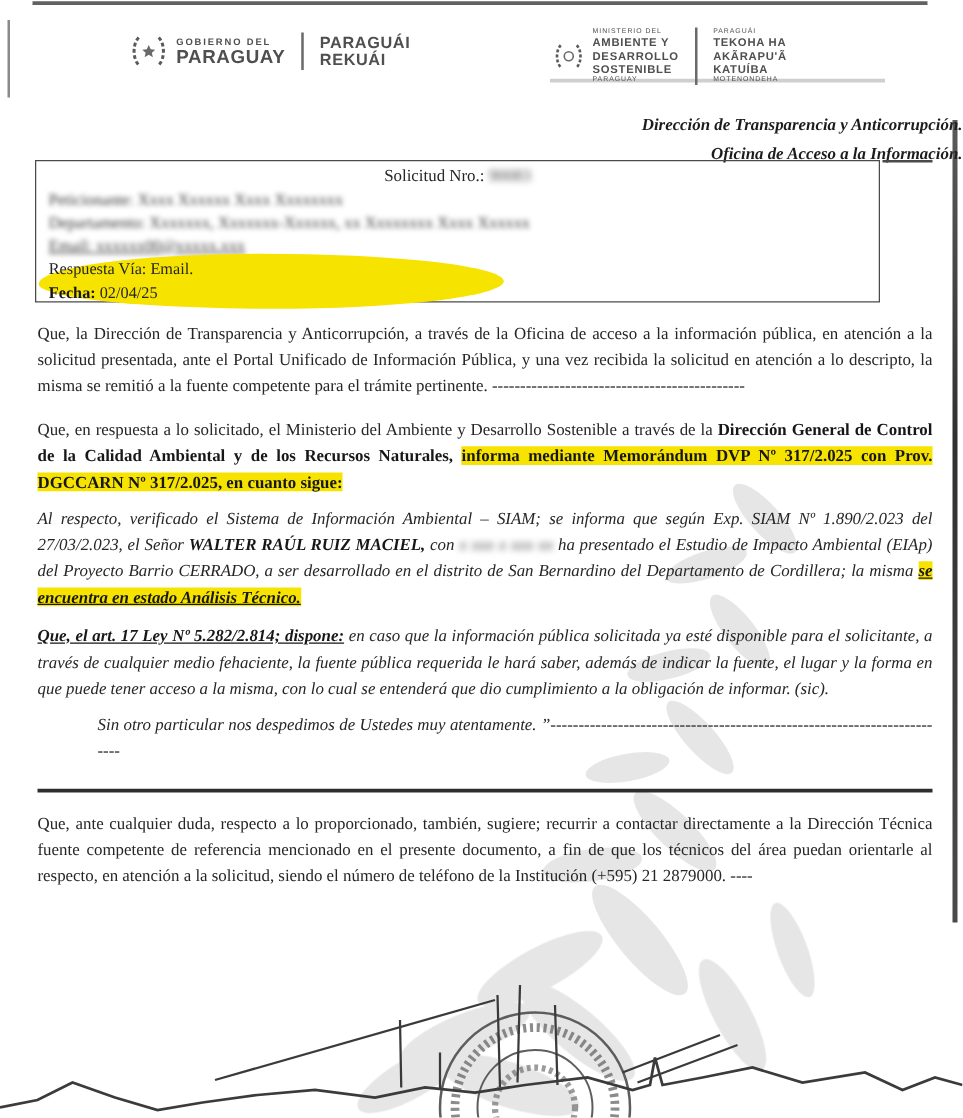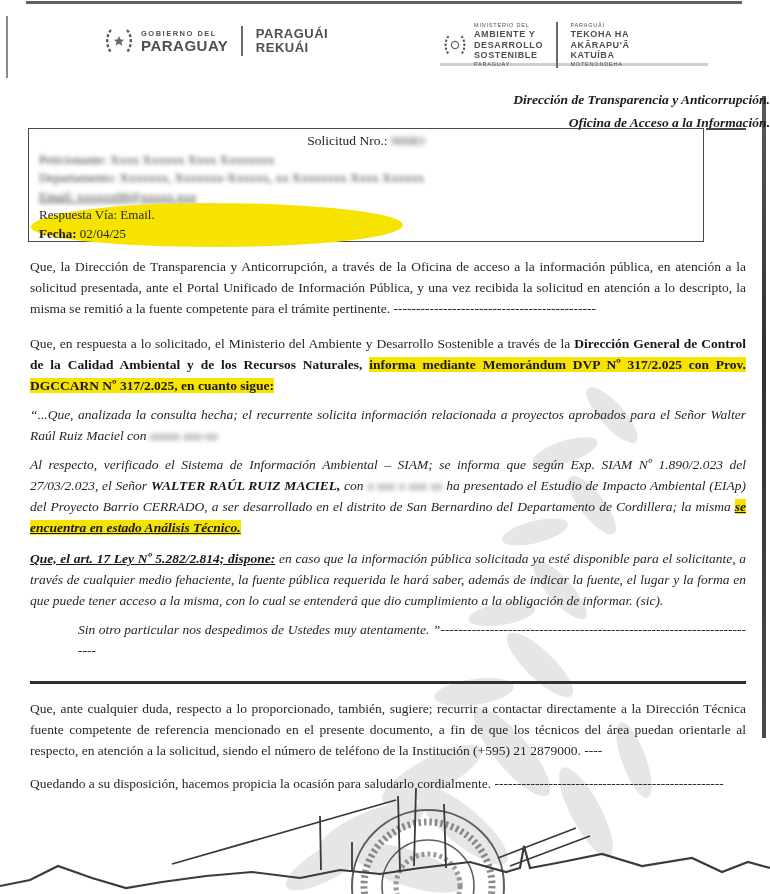--- a/index.html
+++ b/index.html
@@ -140,27 +140,25 @@
     <div class="marker-wrap">
       <span class="marker"></span>
       <div>Respuesta Vía: Email.</div>
       <div><span class="fechab">Fecha:</span><span> 02/04/25</span></div>
     </div>
   </div>
 
   <div class="bodytext">
     <p>Que, la Dirección de Transparencia y Anticorrupción, a través de la Oficina de acceso a la información pública, en atención a la solicitud presentada, ante el Portal Unificado de Información Pública, y una vez recibida la solicitud en atención a lo descripto, la misma se remitió a la fuente competente para el trámite pertinente. ---------------------------------------------</p>
     <p class="tight"><span>Que, en respuesta a lo solicitado, el Ministerio del Ambiente y Desarrollo Sostenible a través de la </span><span class="b">Dirección General de Control de la Calidad Ambiental y de los Recursos Naturales, </span><span class="hl b">informa mediante Memorándum DVP Nº 317/2.025 con Prov. DGCCARN Nº 317/2.025, en cuanto sigue:</span></p>
-    <p class="it tight"><span>“...Que, analizada la consulta hecha; el recurrente solicita información relacionada a proyectos aprobados para el Señor Walter Raúl Ruiz Maciel con </span><span class="blur-sm">xxxxx xxx-xx</span></p>
     <p class="it" style="margin-bottom:10px;"><span>Al respecto, verificado el Sistema de Información Ambiental – SIAM; se informa que según Exp. SIAM Nº 1.890/2.023 del 27/03/2.023, el Señor </span><span class="b">WALTER RAÚL RUIZ MACIEL,</span><span> con </span><span class="blur-sm">x xxx x xxx xx</span><span> ha presentado el Estudio de Impacto Ambiental (EIAp) del Proyecto Barrio CERRADO, a ser desarrollado en el distrito de San Bernardino del Departamento de Cordillera; la misma </span><span class="hl b u">se encuentra en estado Análisis Técnico.</span></p>
     <p class="it tight"><span class="b u">Que, el art. 17 Ley Nº 5.282/2.814; dispone:</span><span> en caso que la información pública solicitada ya esté disponible para el solicitante, a través de cualquier medio fehaciente, la fuente pública requerida le hará saber, además de indicar la fuente, el lugar y la forma en que puede tener acceso a la misma, con lo cual se entenderá que dio cumplimiento a la obligación de informar. (sic).</span></p>
     <p class="it" style="margin-bottom:0;margin-left:48px;">Sin otro particular nos despedimos de Ustedes muy atentamente. ”------------------------------------------------------------------------</p>
     <div class="sep"></div>
     <p style="margin-bottom:12px;">Que, ante cualquier duda, respecto a lo proporcionado, también, sugiere; recurrir a contactar directamente a la Dirección Técnica fuente competente de referencia mencionado en el presente documento, a fin de que los técnicos del área puedan orientarle al respecto, en atención a la solicitud, siendo el número de teléfono de la Institución (+595) 21 2879000. ----</p>
-    <p>Quedando a su disposición, hacemos propicia la ocasión para saludarlo cordialmente. ---------------------------------------------------</p>
   </div>
 
   <svg class="overlay" width="770" height="894" viewBox="0 0 770 894">
     <g>
       <circle cx="428" cy="886" r="76" fill="none" stroke="#5d5d5d" stroke-width="2"></circle>
       <circle cx="428" cy="886" r="64" fill="none" stroke="#6e6e6e" stroke-width="7" stroke-dasharray="2.5 3" opacity="0.8"></circle>
       <circle cx="428" cy="886" r="46" fill="none" stroke="#5d5d5d" stroke-width="1.6"></circle>
       <circle cx="428" cy="886" r="32" fill="none" stroke="#707070" stroke-width="5" stroke-dasharray="3 3" opacity="0.7"></circle>
     </g>
     <g stroke="#3a3a3a" stroke-width="1.8">

